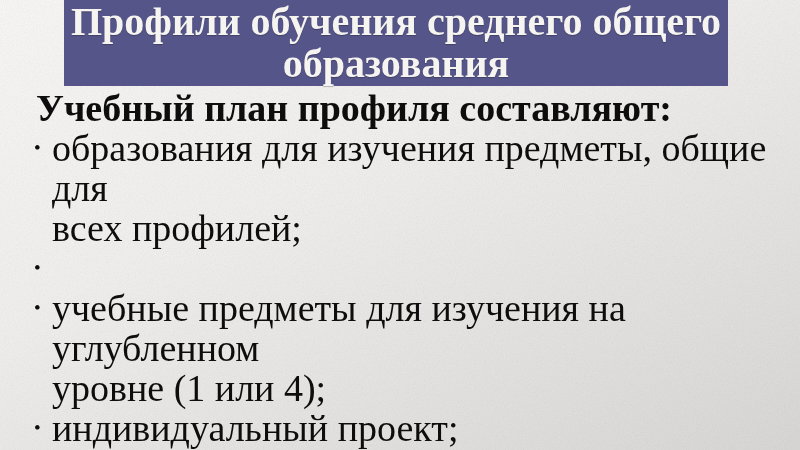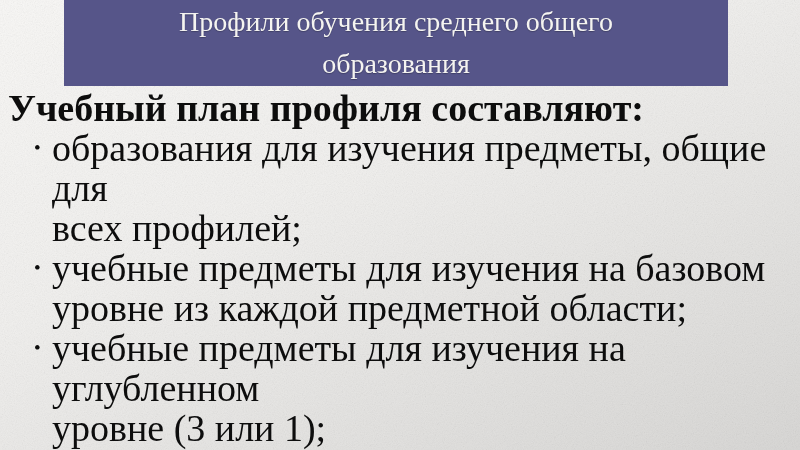--- a/index.html
+++ b/index.html
@@ -30,41 +30,41 @@
     width: 664px;
     height: 86px;
     background: #565589;
     z-index: 2;
     display: flex;
     align-items: flex-start;
     justify-content: center;
   }
   .title-text {
     color: #f5f4f1;
-    font-weight: normal;
-    font-size: 28px;
+    font-weight: bold;
+    font-size: 40px;
     line-height: 42px;
     text-align: center;
     white-space: pre-line;
     padding-top: 1px;
     text-shadow: 0 1px 1px rgba(0,0,0,0.25);
   }
   .body-block {
     position: absolute;
     left: 0;
     top: 88px;
     right: 0;
     z-index: 1;
     color: #0d0d0d;
   }
   .heading {
     font-weight: bold;
     font-size: 38px;
     line-height: 40px;
-    padding-left: 8px;
+    padding-left: 36px;
     white-space: nowrap;
   }
   .bullet-list {
     list-style: none;
     margin: 0;
     padding: 0;
   }
   .bullet-item {
     display: flex;
     align-items: flex-start;
@@ -106,27 +106,25 @@
     <div class="heading">Учебный план профиля составляют:</div>
 
     <ul class="bullet-list">
       <li class="bullet-item">
         <span class="bullet-marker">•</span>
         <span class="bullet-text">образования для изучения предметы, общие для
 всех профилей;</span>
       </li>
       <li class="bullet-item">
         <span class="bullet-marker">•</span>
-        <span class="bullet-text">учебные предметы для изучения на базовом
-уровне из каждой предметной области;</span>
       </li>
       <li class="bullet-item">
         <span class="bullet-marker">•</span>
         <span class="bullet-text">учебные предметы для изучения на углубленном
-уровне (3 или 1);</span>
+уровне (1 или 4);</span>
       </li>
       <li class="bullet-item">
         <span class="bullet-marker">•</span>
         <span class="bullet-text">индивидуальный проект;</span>
       </li>
 
     </ul>
   </div>
 
 </div>

